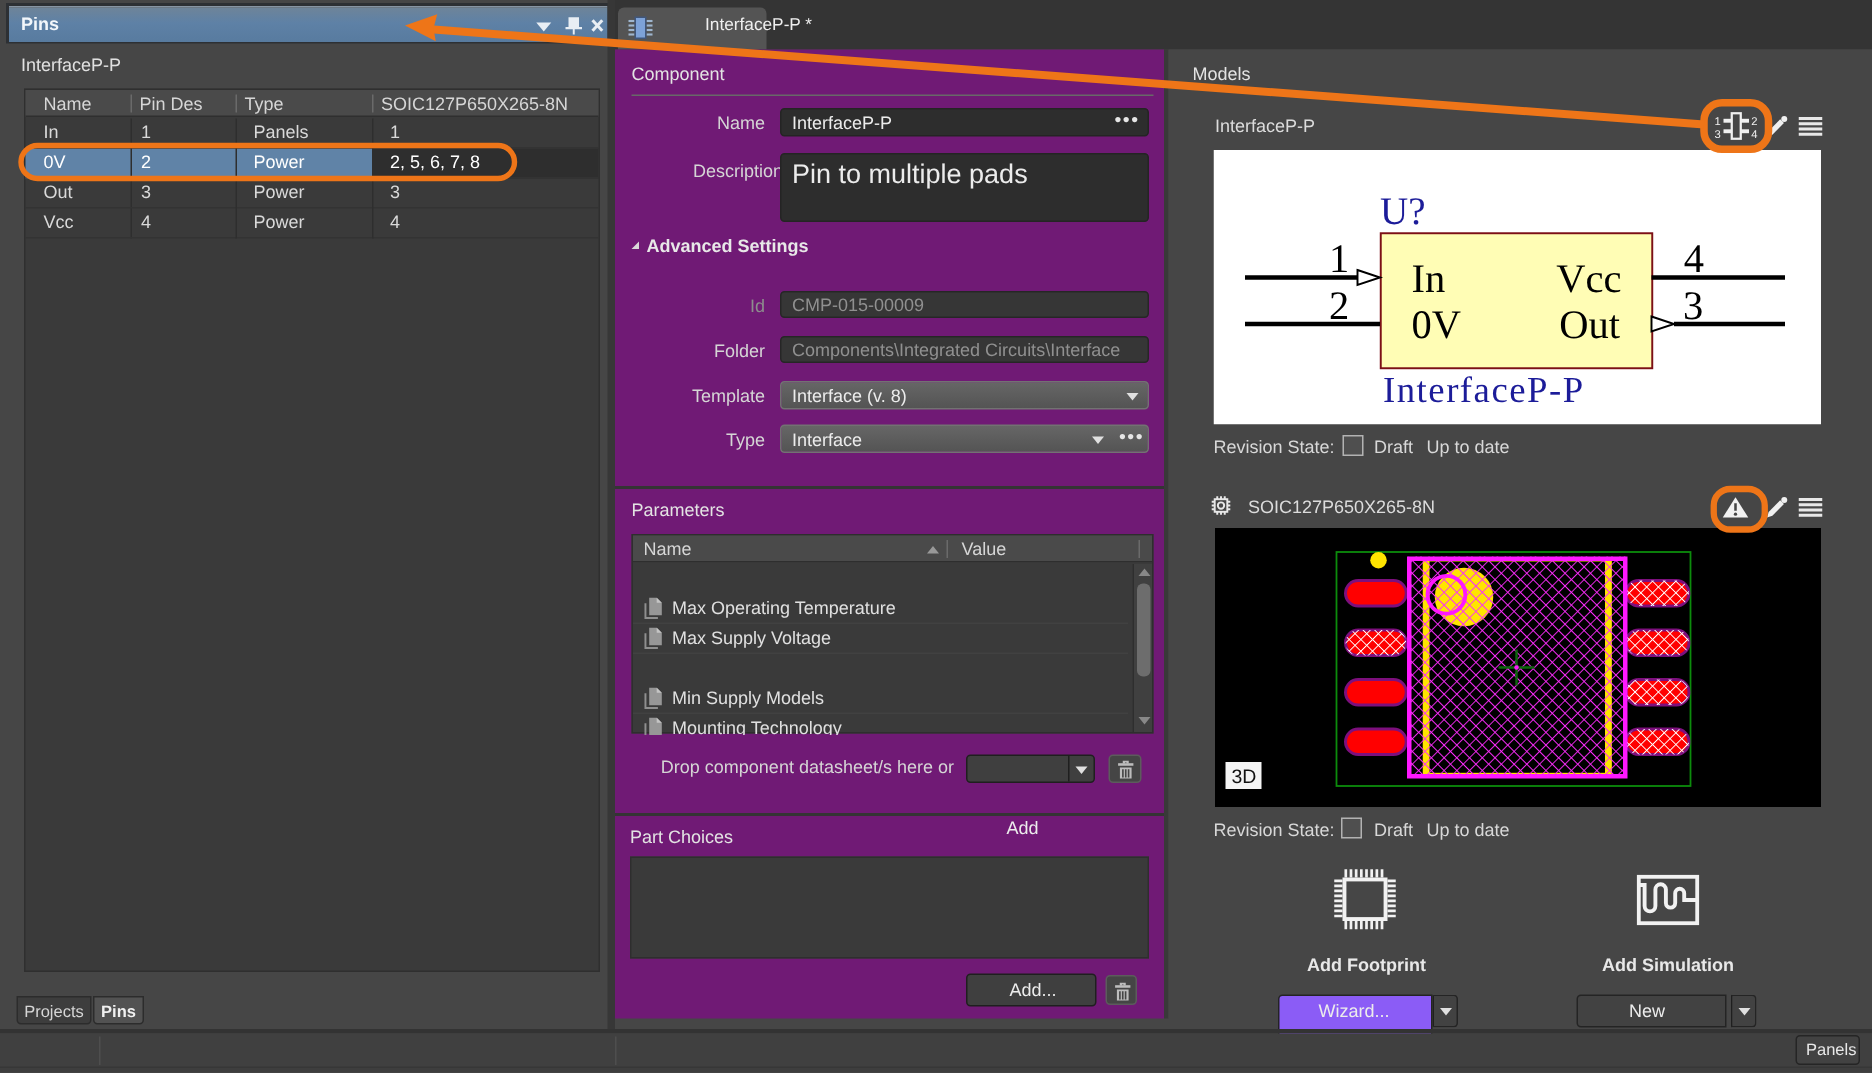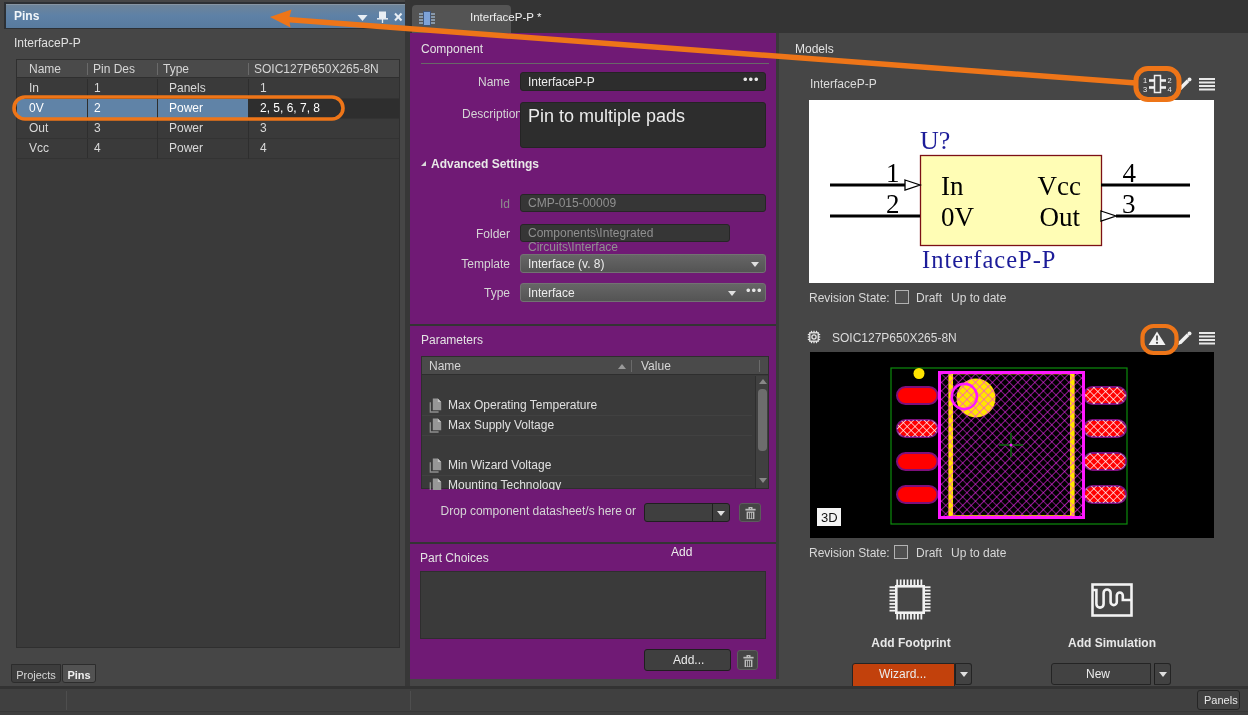--- a/index.html
+++ b/index.html
@@ -125,21 +125,21 @@
 
   <div class="abs" style="left:11px;top:128px;width:0;height:0;border-bottom:5px solid #d9d9d9;border-left:5px solid transparent;"></div>
   <div class="abs" style="left:21px;top:124px;font-size:12px;font-weight:bold;color:#e8e8e8;">Advanced Settings</div>
 
   <div class="abs" style="left:0;top:164px;width:100px;text-align:right;font-size:12px;color:#8d8d8d;">Id</div>
   <div class="abs" style="left:110px;top:161px;width:246px;height:18px;background:#363636;border:1px solid #262626;border-radius:3px;">
     <span class="abs" style="left:7px;top:1px;font-size:12px;color:#909090;">CMP-015-00009</span>
   </div>
 
   <div class="abs" style="left:0;top:194px;width:100px;text-align:right;font-size:12px;color:#d5d5d5;">Folder</div>
-  <div class="abs" style="left:110px;top:191px;width:210px;height:18px;background:#363636;border:1px solid #262626;border-radius:3px;">
+  <div class="abs" style="left:110px;top:191px;width:246px;height:18px;background:#363636;border:1px solid #262626;border-radius:3px;">
     <span class="abs" style="left:7px;top:1px;font-size:12px;color:#909090;">Components\Integrated Circuits\Interface</span>
   </div>
 
   <div class="abs" style="left:0;top:224px;width:100px;text-align:right;font-size:12px;color:#d5d5d5;">Template</div>
   <div class="abs" style="left:110px;top:221px;width:246px;height:19px;background:linear-gradient(#666666,#545454);border:1px solid #727272;border-radius:3px;">
     <span class="abs" style="left:7px;top:2px;font-size:12px;color:#ececec;">Interface (v. 8)</span>
     <div class="abs" style="left:230px;top:7px;width:0;height:0;border-top:5px solid #e0e0e0;border-left:4.5px solid transparent;border-right:4.5px solid transparent;"></div>
   </div>
 
   <div class="abs" style="left:0;top:253px;width:100px;text-align:right;font-size:12px;color:#d5d5d5;">Type</div>
@@ -176,21 +176,21 @@
             <path d="M1.3 4.2 V14 H9.6" stroke="#8f8f8f" fill="none" stroke-width="1.3"></path>
           </svg>
           <span>Max Operating Temperature</span>
         </div>
       <div class="abs prow" style="top:80px;">
           <svg class="pic" width="13" height="15" viewBox="0 0 13 15">
             <path d="M3.8 0.5 h5 l3.4 3.4 V12.2 H3.8 z" fill="#979797"></path>
             <path d="M8.8 0.5 l3.4 3.4 H8.8 z" fill="#c4c4c4"></path>
             <path d="M1.3 4.2 V14 H9.6" stroke="#8f8f8f" fill="none" stroke-width="1.3"></path>
           </svg>
-          <span>Min Wizard Voltage</span>
+          <span>Min Supply Models</span>
         </div>
       <div class="abs prow" style="top:100px;">
           <svg class="pic" width="13" height="15" viewBox="0 0 13 15">
             <path d="M3.8 0.5 h5 l3.4 3.4 V12.2 H3.8 z" fill="#979797"></path>
             <path d="M8.8 0.5 l3.4 3.4 H8.8 z" fill="#c4c4c4"></path>
             <path d="M1.3 4.2 V14 H9.6" stroke="#8f8f8f" fill="none" stroke-width="1.3"></path>
           </svg>
           <span>Mounting Technology</span>
         </div>
     </div>
@@ -439,21 +439,21 @@
     </g>
   </svg>
   <div class="abs" style="left:72px;top:603px;width:120px;text-align:center;font-size:12px;font-weight:bold;color:#e8e8e8;">Add Footprint</div>
 
   <svg class="abs" style="left:312px;top:550px;" width="42" height="34" viewBox="0 0 42 34">
     <rect x="1.5" y="1.5" width="39" height="31" fill="none" stroke="#f2f2f2" stroke-width="2.6"></rect>
     <path d="M1.5 7 H5.4 V21 a3.6 3.6 0 0 0 7.2 0 V10 a3.5 3.5 0 0 1 7 0 V19 a3.1 3.1 0 0 0 6.2 0 V12.5 a3 3 0 0 1 6 0 V17 H40.5" fill="none" stroke="#f2f2f2" stroke-width="2.6"></path>
   </svg>
   <div class="abs" style="left:273px;top:603px;width:120px;text-align:center;font-size:12px;font-weight:bold;color:#e8e8e8;">Add Simulation</div>
 
-  <div class="abs" style="left:73px;top:630px;width:103px;height:32px;background:#c2410c;border:1px solid #242424;border-radius:3px 0 0 3px;text-align:right;">
+  <div class="abs" style="left:73px;top:630px;width:103px;height:32px;background:#8b5cf6;border:1px solid #242424;border-radius:3px 0 0 3px;text-align:right;">
     <span class="abs" style="left:26px;top:3px;font-size:12px;color:#ececec;">Wizard...</span>
   </div>
   <div class="abs" style="left:176px;top:630px;width:17px;height:22px;background:#424242;border:1px solid #242424;border-left:1px solid #1f1f1f;border-radius:0 3px 3px 0;">
     <div class="abs" style="left:3.5px;top:8px;width:0;height:0;border-top:5px solid #e0e0e0;border-left:4.5px solid transparent;border-right:4.5px solid transparent;"></div>
   </div>
   <div class="abs" style="left:272px;top:630px;width:100px;height:22px;background:#424242;border:1px solid #242424;border-radius:3px 0 0 3px;">
     <span class="abs" style="left:34px;top:3px;font-size:12px;color:#ececec;">New</span>
   </div>
   <div class="abs" style="left:375px;top:630px;width:17px;height:22px;background:#424242;border:1px solid #242424;border-left:1px solid #1f1f1f;border-radius:0 3px 3px 0;">
     <div class="abs" style="left:3.5px;top:8px;width:0;height:0;border-top:5px solid #e0e0e0;border-left:4.5px solid transparent;border-right:4.5px solid transparent;"></div>

